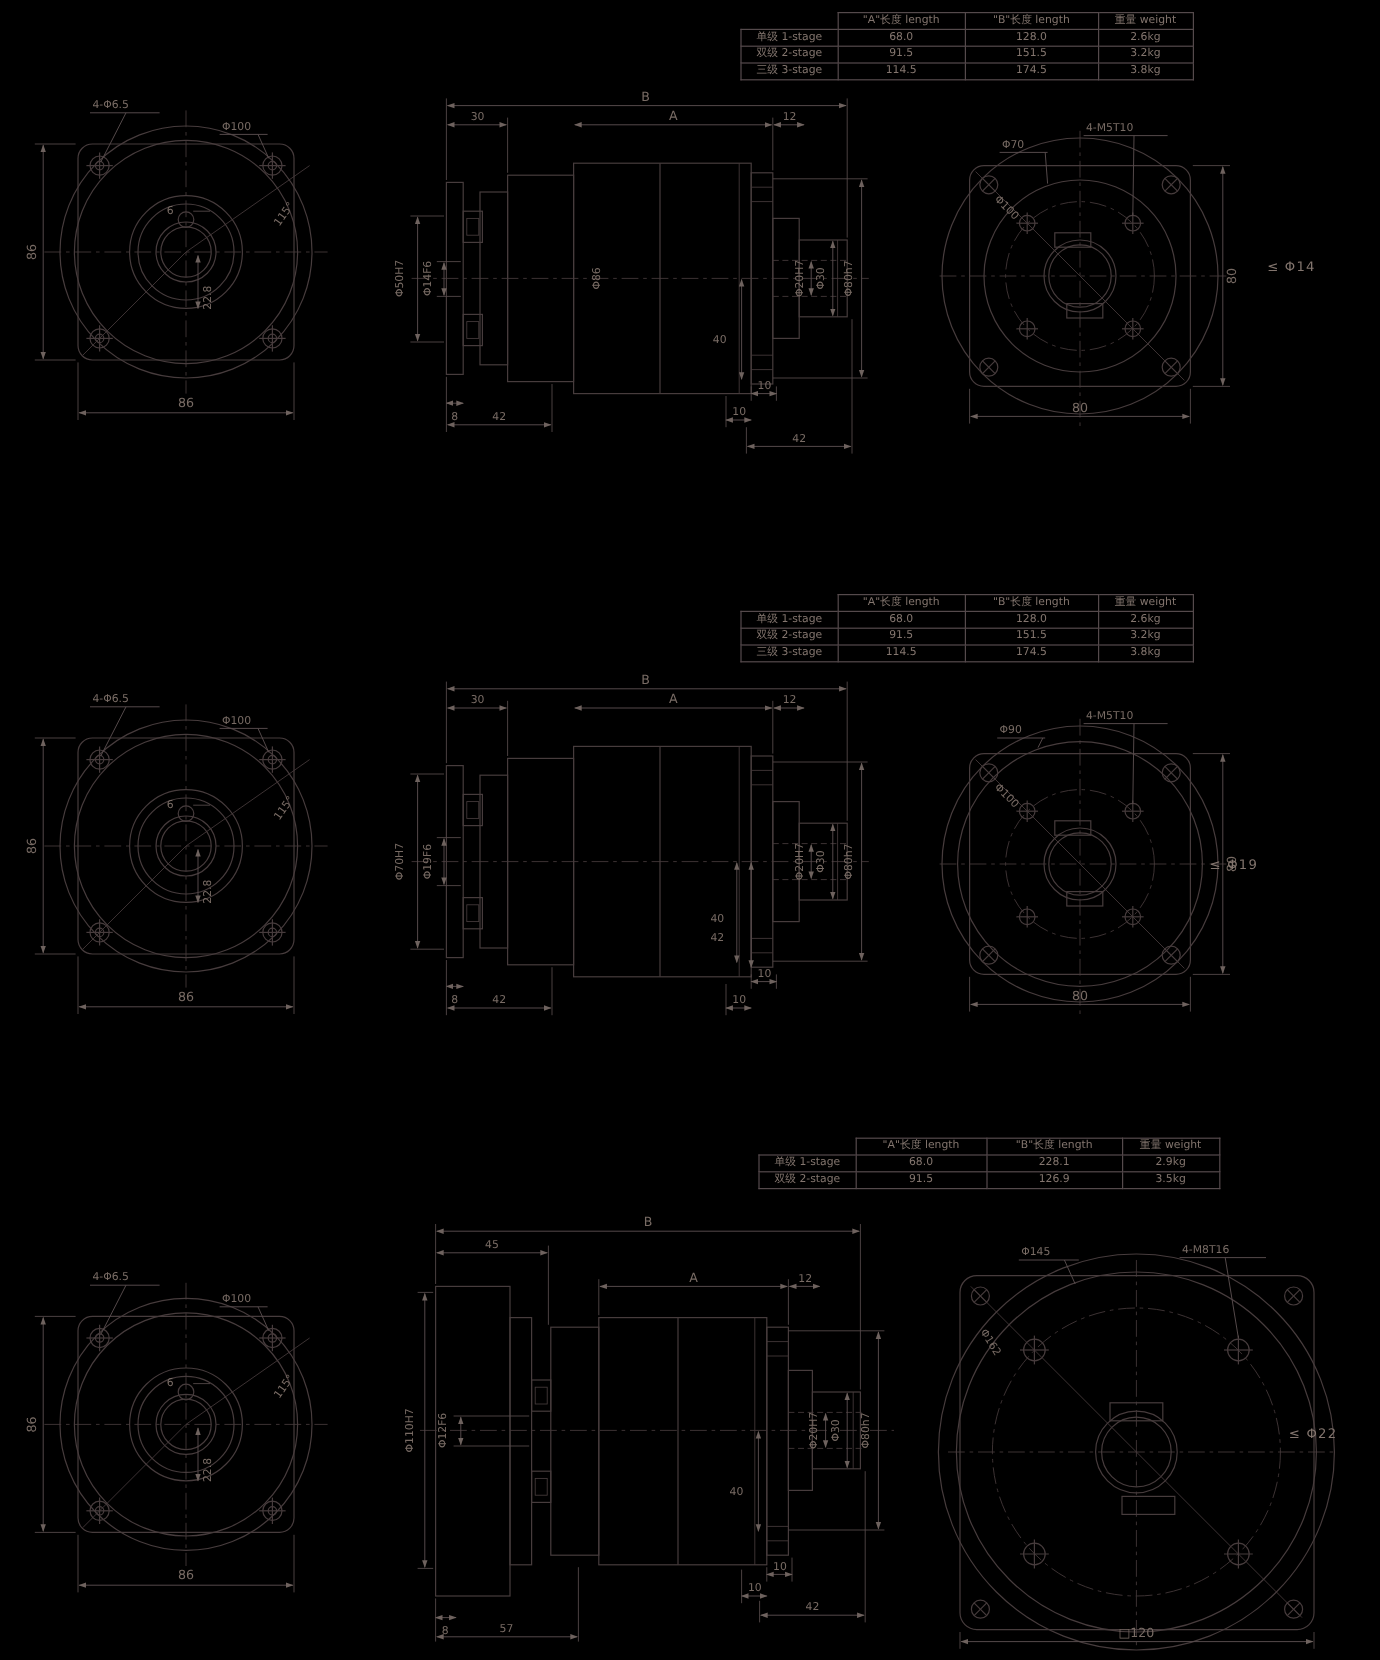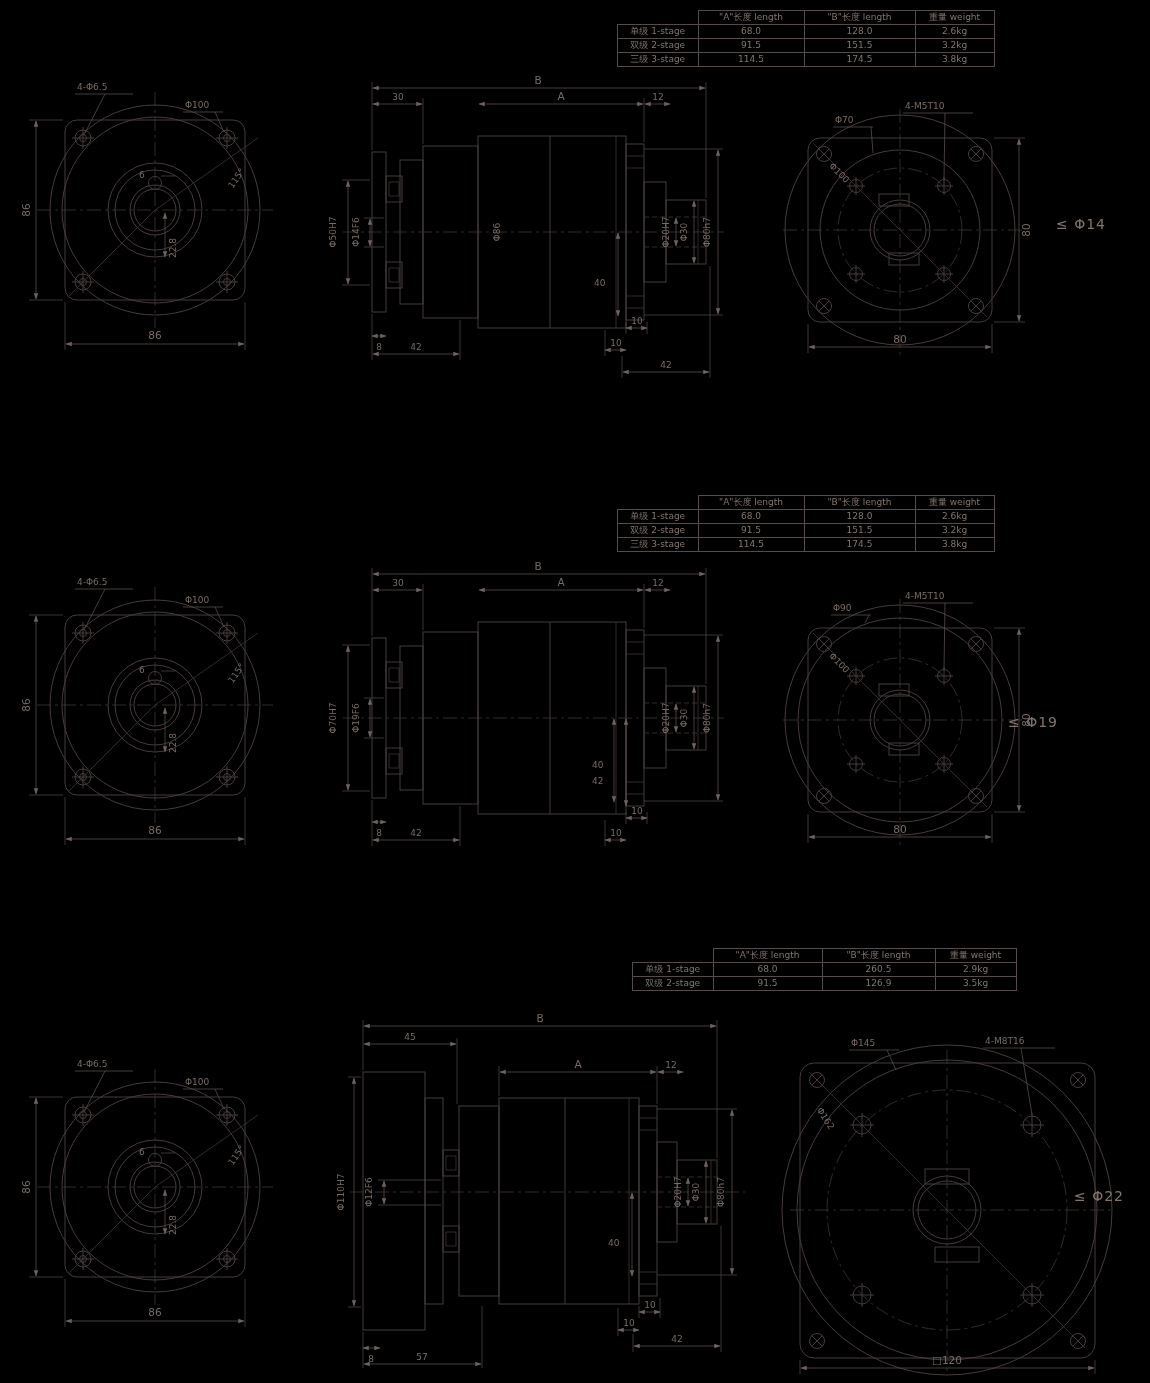--- a/index.html
+++ b/index.html
@@ -23,21 +23,21 @@
   .cl{stroke:var(--line);fill:none;stroke-width:.7;stroke-dasharray:14 4 3 4;}
   .dsh{stroke-dasharray:5 3;}
   .dim{stroke:var(--dim);fill:none;stroke-width:.8;marker-start:url(#ar);marker-end:url(#ar);}
   .ext{stroke:var(--dim);fill:none;stroke-width:.7;}
   .ldr{stroke:var(--dim);fill:none;stroke-width:.8;}
   table.spec{position:absolute;border-collapse:collapse;color:var(--tbl-text);
              font-size:9px;line-height:11px;}
   table.spec td{border:1px solid var(--tbl-border);padding:1px 5px;text-align:center;
                 height:11px;font-weight:normal;}
   table.spec td.corner{border:none;}
-  .note{position:absolute;color:var(--note);font-size:14px;letter-spacing:1px;}
+  .note{position:absolute;color:var(--note);font-size:11px;letter-spacing:1px;}
 </style>
 </head>
 <body>
 
 <div id="stage">
 
 <svg width="0" height="0">
   <defs>
     <marker id="ar" viewBox="0 0 10 10" refX="9" refY="5" markerWidth="8" markerHeight="8" orient="auto-start-reverse">
       <path d="M0,1.5 L10,5 L0,8.5 z" fill="#6e625e"></path>
@@ -447,21 +447,21 @@
     <tbody>
           <tr>
       <td class="corner" style="width:70px"></td>
       <td style="width:98px">"A"长度 length</td>
       <td style="width:102px">"B"长度  length</td>
       <td style="width:70px">重量 weight</td>
     </tr>
     <tr>
       <td>单级 1-stage</td>
       <td>68.0</td>
-      <td>260.5</td>
+      <td>228.1</td>
       <td>2.9kg</td>
     </tr>
     <tr>
       <td>双级 2-stage</td>
       <td>91.5</td>
       <td>126.9</td>
       <td>3.5kg</td>
     </tr>
   </tbody>
       </table>

